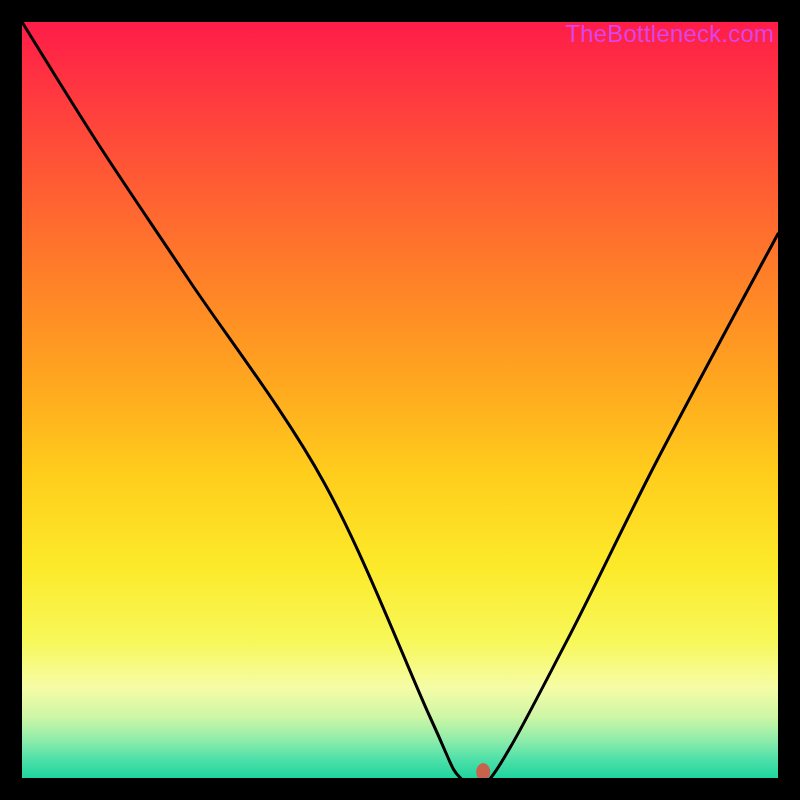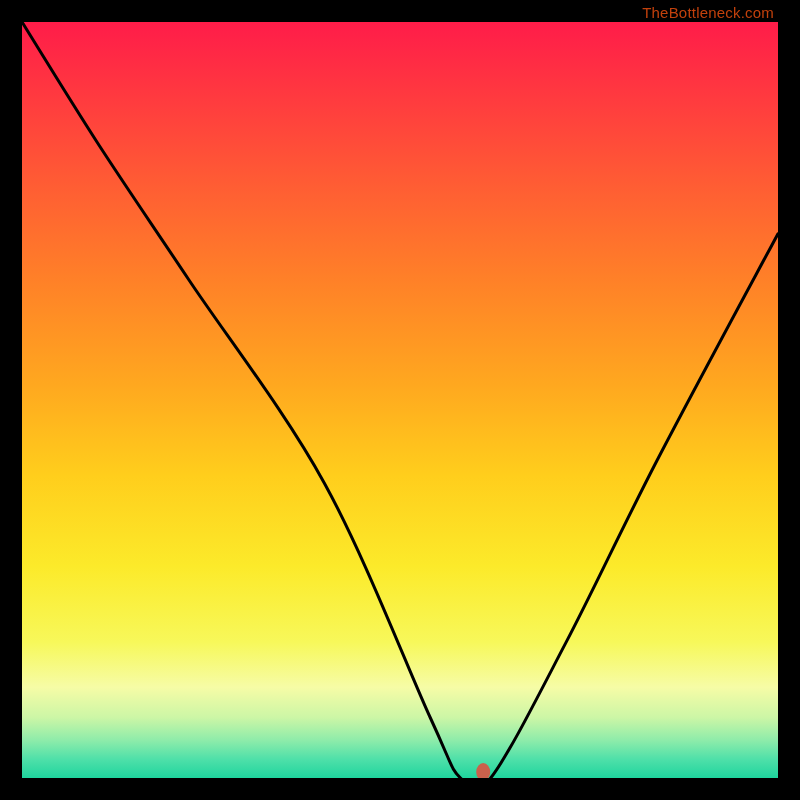--- a/index.html
+++ b/index.html
@@ -20,24 +20,24 @@
   }
   .plot {
     position: absolute;
     left: 0;
     top: 0;
     width: 756px;
     height: 756px;
   }
   .watermark {
     position: absolute;
-    top: 4px;
+    top: 20px;
     right: 26px;
-    color: #c2410c;
-    font-size: 15px;
+    color: #d946ef;
+    font-size: 24px;
     letter-spacing: 0.2px;
     font-weight: 500;
     user-select: none;
   }
 </style>
 </head>
 <body>
 
 <div class="frame">
   <svg class="plot" viewBox="0 0 756 756" preserveAspectRatio="none">

